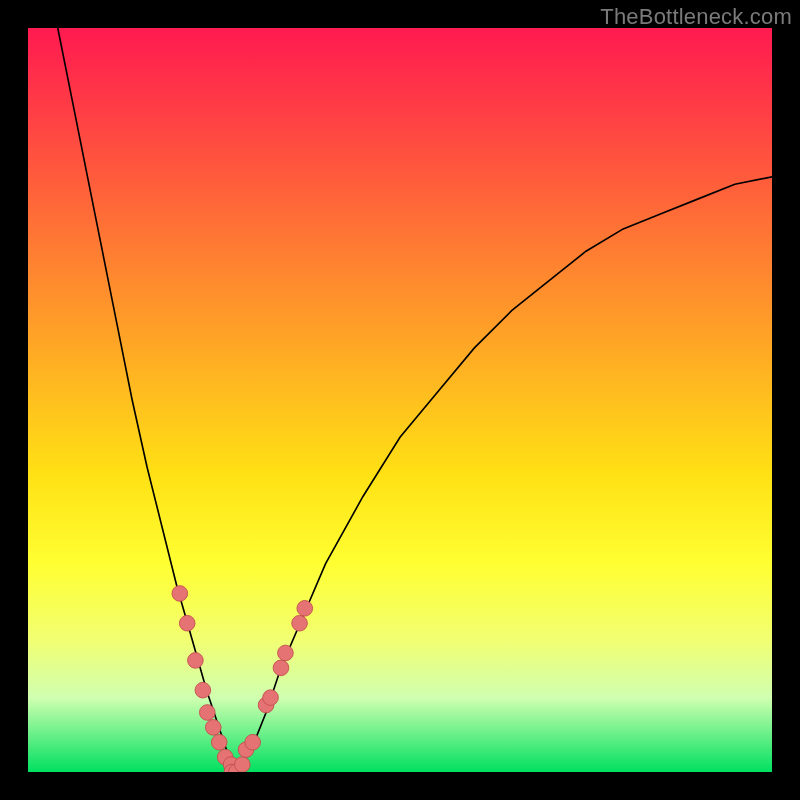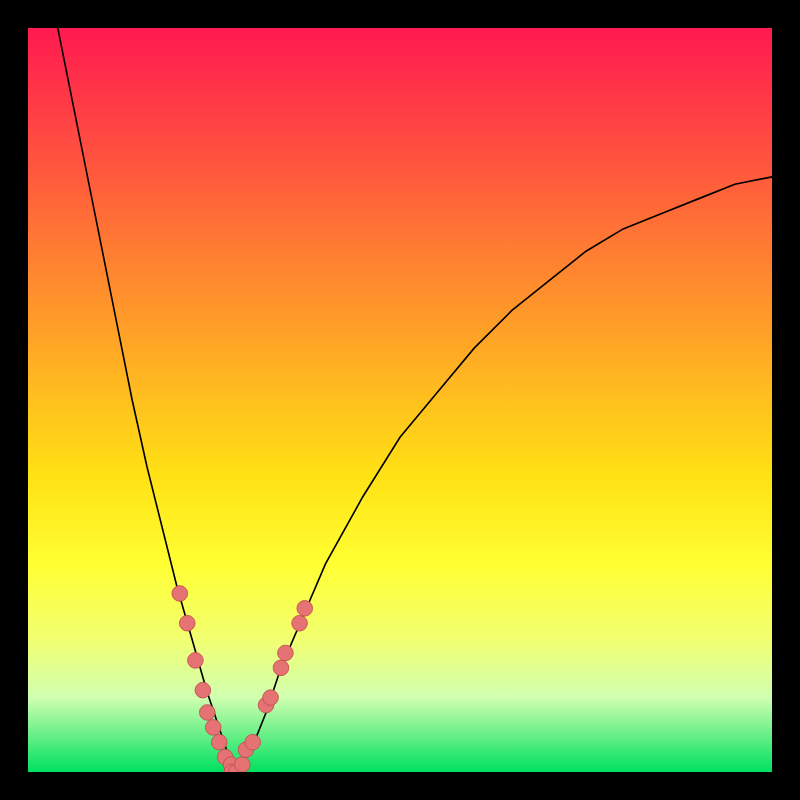--- a/index.html
+++ b/index.html
@@ -78,13 +78,14 @@
           <circle cx="30.200" cy="96.000" r="1.05" fill="#e57373" stroke="#c34e4e" stroke-width="0.12"></circle>
           <circle cx="32.000" cy="91.000" r="1.05" fill="#e57373" stroke="#c34e4e" stroke-width="0.12"></circle>
           <circle cx="32.600" cy="90.000" r="1.05" fill="#e57373" stroke="#c34e4e" stroke-width="0.12"></circle>
           <circle cx="34.000" cy="86.000" r="1.05" fill="#e57373" stroke="#c34e4e" stroke-width="0.12"></circle>
           <circle cx="34.600" cy="84.000" r="1.05" fill="#e57373" stroke="#c34e4e" stroke-width="0.12"></circle>
           <circle cx="36.500" cy="80.000" r="1.05" fill="#e57373" stroke="#c34e4e" stroke-width="0.12"></circle>
           <circle cx="37.200" cy="78.000" r="1.05" fill="#e57373" stroke="#c34e4e" stroke-width="0.12"></circle>
         </g>
     </svg>
   </div>
+  <div class="watermark">TheBottleneck.com</div>
 </div>
 
 </body></html>

